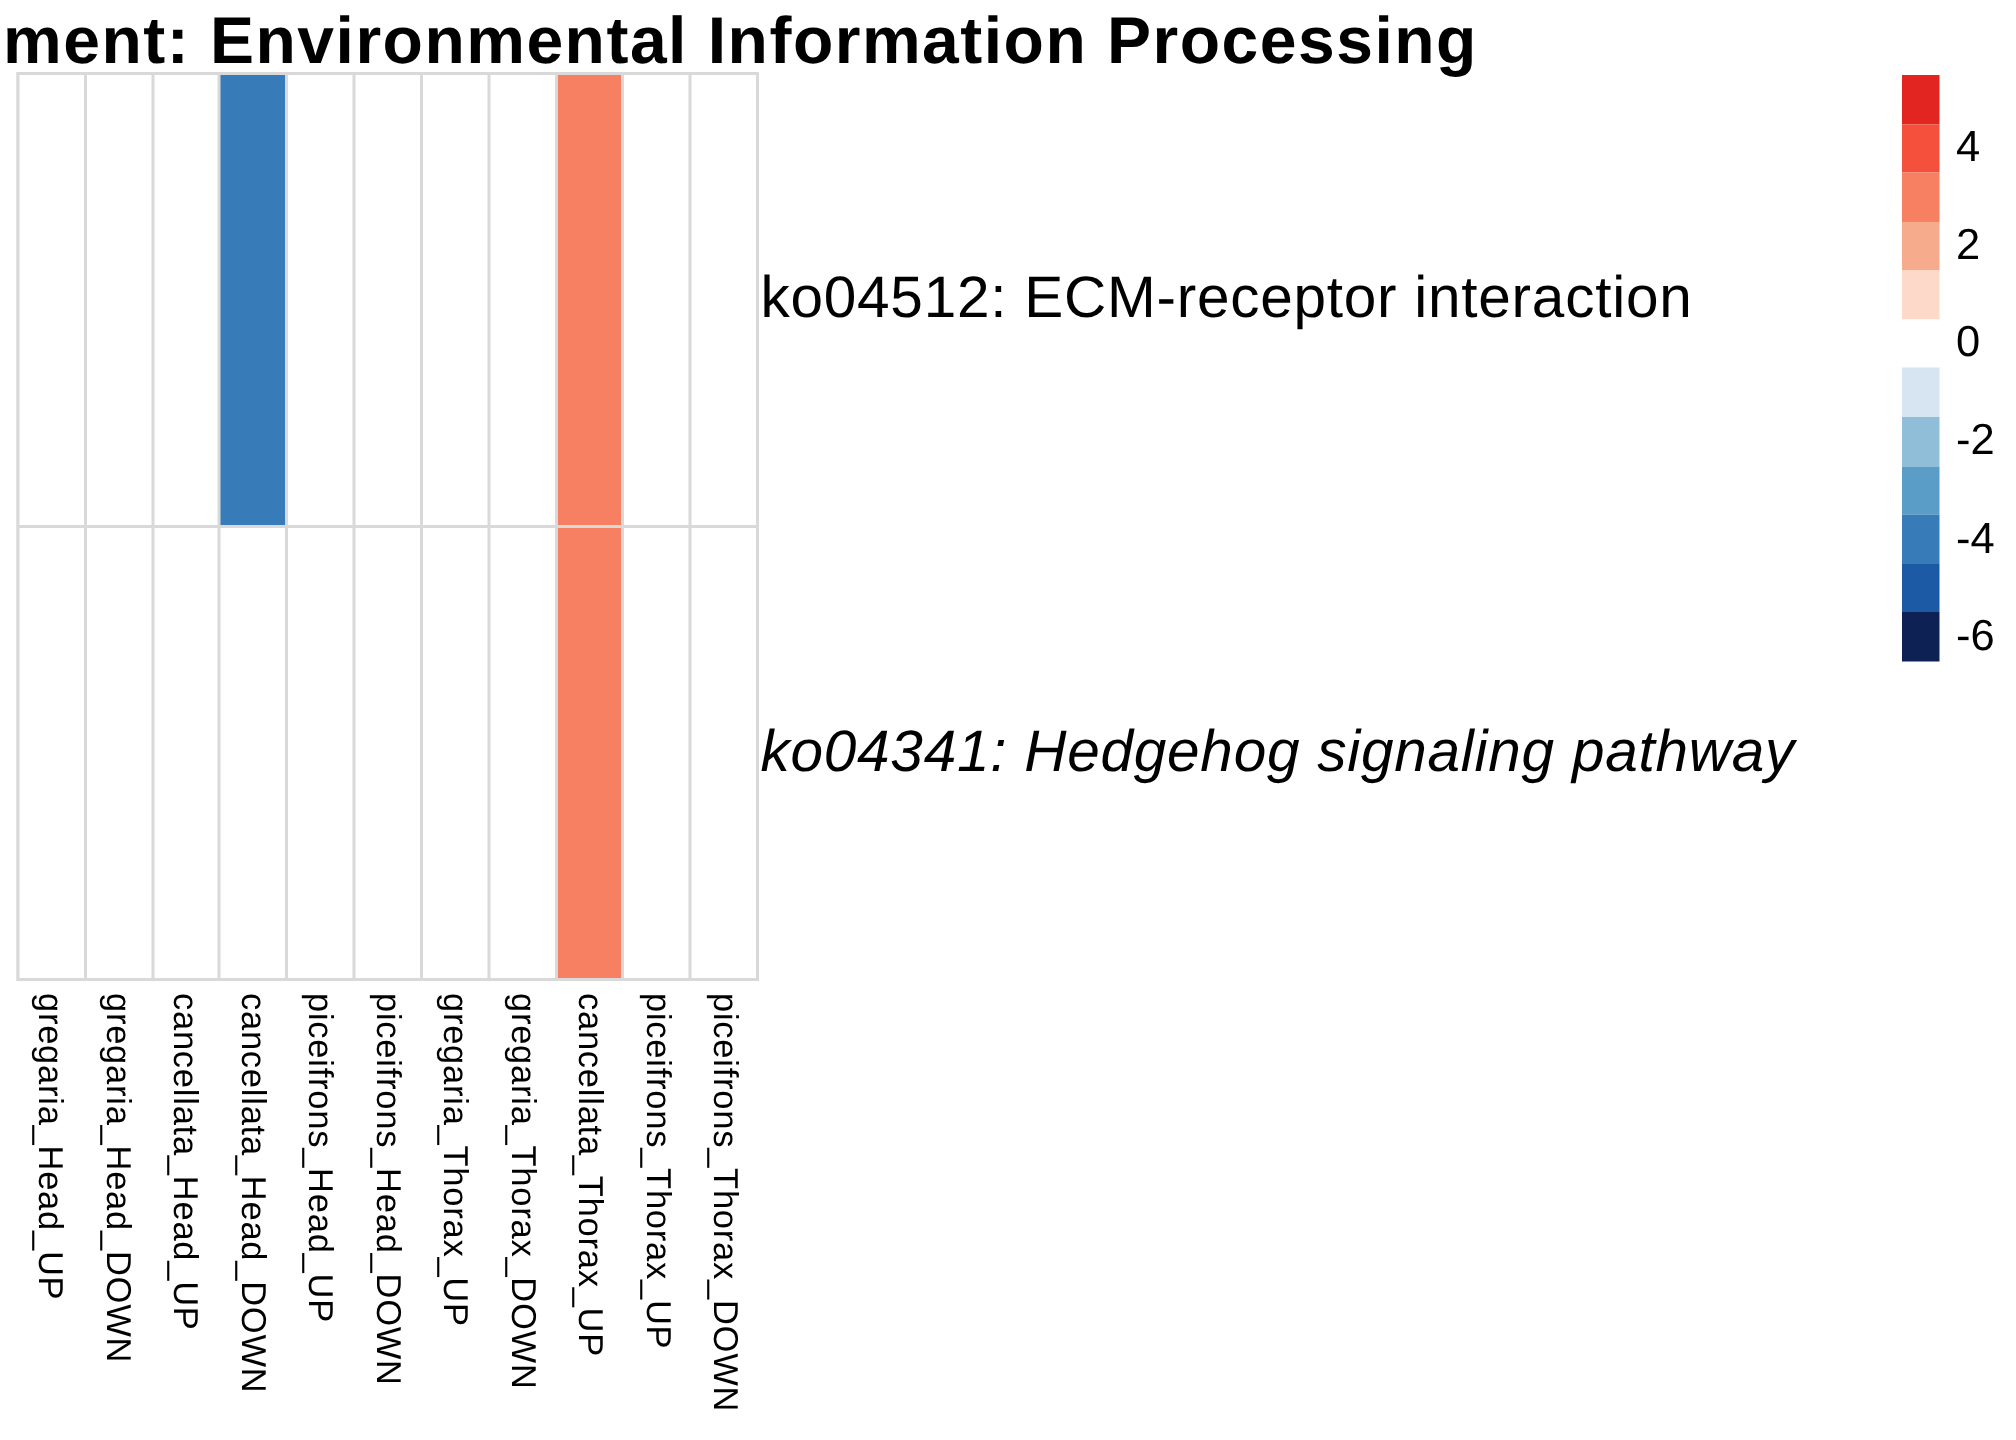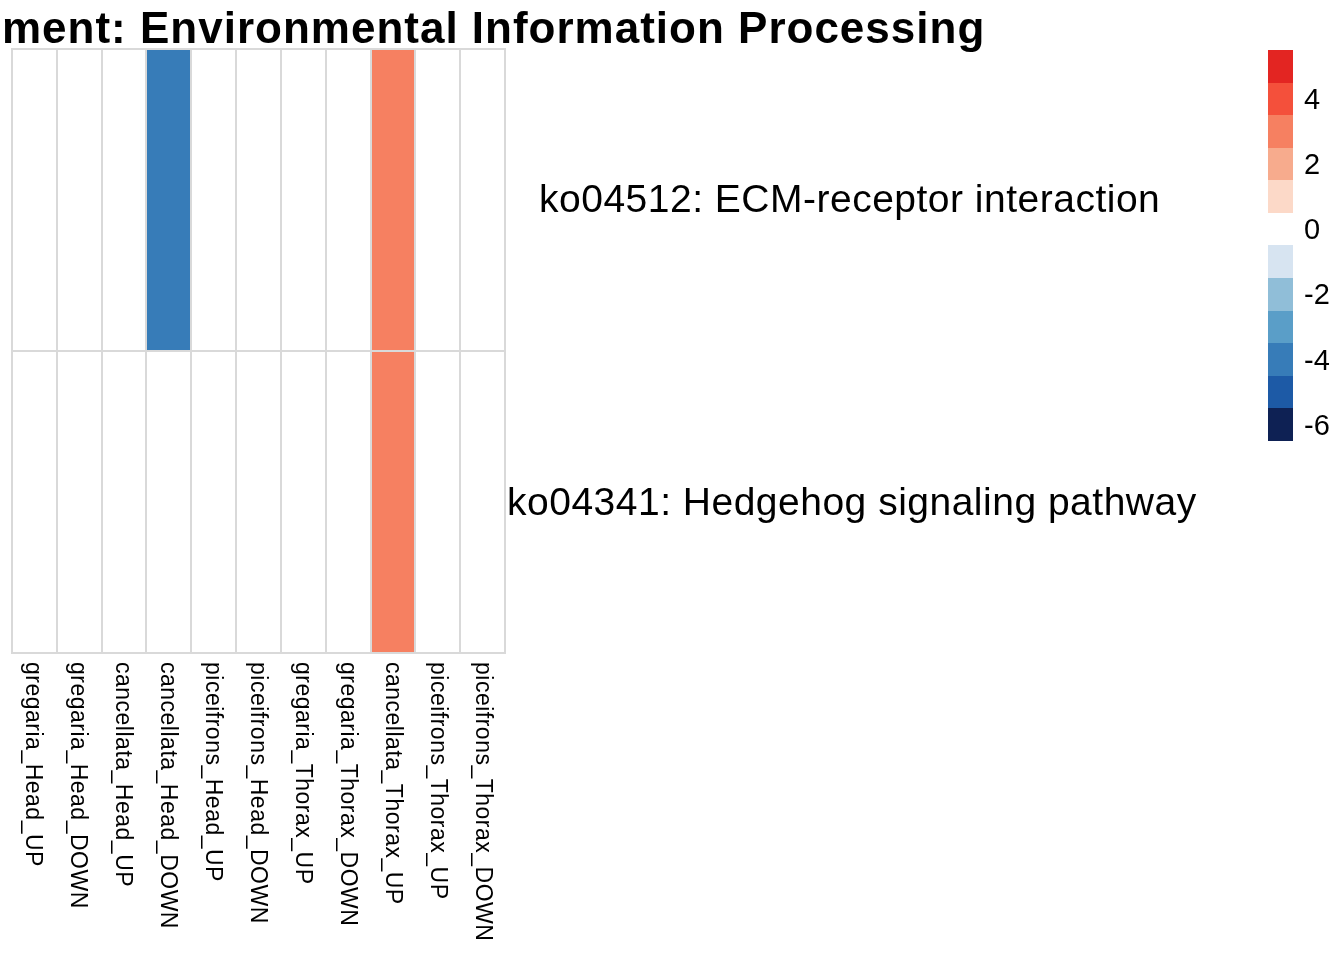--- a/index.html
+++ b/index.html
@@ -16,22 +16,22 @@
   #heatmap{
     position:absolute;left:11px;top:48px;width:495px;height:606px;
     display:grid;grid-template-columns:repeat(11,1fr);grid-template-rows:1fr 1fr;
     gap:2px;box-sizing:border-box;
   }
   .hm-cell{width:100%;height:100%;}
   .row-label{
     position:absolute;left:507px;transform:translateY(-50%);
     font-size:39px;letter-spacing:0.5px;white-space:nowrap;
   }
-  .row-label.r0{top:199px;padding-left:32px;}
-  .row-label.r1{top:502px;}
+  .row-label.r0{top:199px;}
+  .row-label.r1{top:502px;font-style:italic;}
   .col-label-slot{
     position:absolute;top:662px;width:45px;height:298px;
     display:flex;justify-content:center;align-items:flex-start;
   }
   .col-label{
     writing-mode:vertical-rl;text-orientation:sideways;
     font-size:23px;letter-spacing:0.5px;white-space:nowrap;line-height:1.1;
   }
   #colorbar{
     position:absolute;left:1268px;top:50px;width:25px;height:391px;

